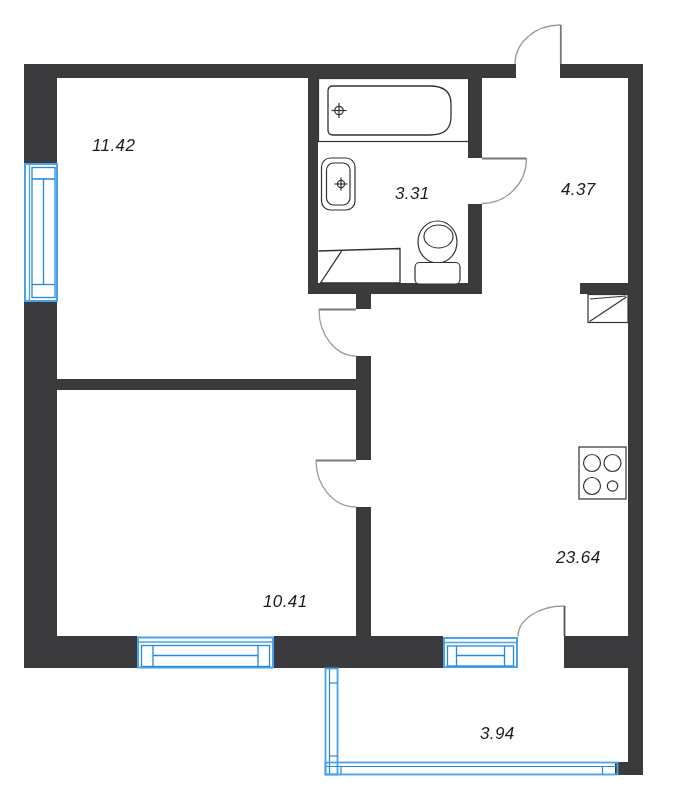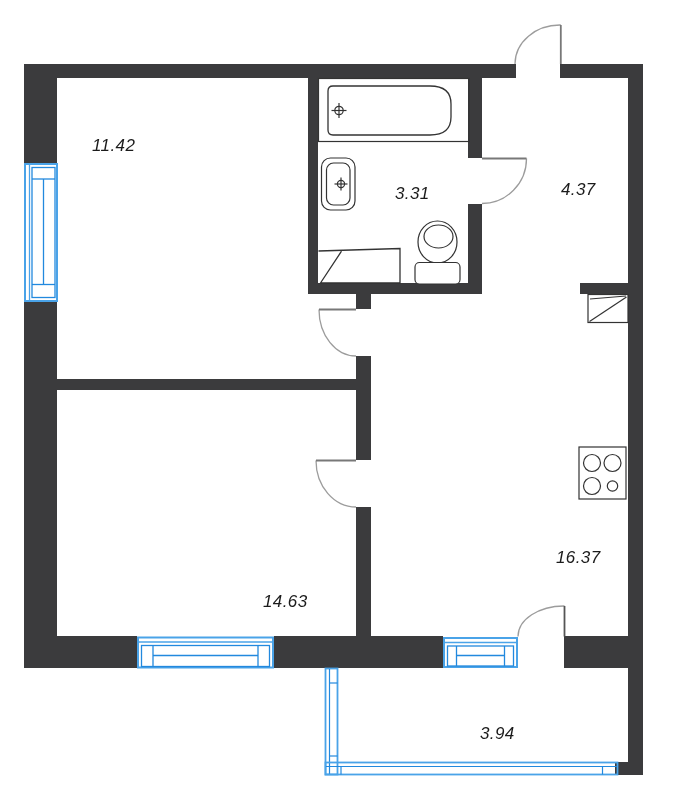--- a/index.html
+++ b/index.html
@@ -2,20 +2,21 @@
 <html><head>
 <meta charset="utf-8">
 <style>
   html,body{margin:0;padding:0;background:#ffffff;}
   .plan{
     position:relative;
     width:674px;height:800px;
     background:#ffffff;
     overflow:hidden;
     font-family:"Liberation Sans", sans-serif;
+    border-radius:26px;
   }
   .wall{position:absolute;background:#3b3b3d;}
   .overlay{position:absolute;left:0;top:0;width:674px;height:800px;pointer-events:none;}
   .area{
     position:absolute;
     font-style:italic;
     font-size:17px;
     color:#1b1b1b;
     letter-spacing:.4px;
     white-space:nowrap;
@@ -150,17 +151,17 @@
       <rect stroke="#4aa3e8" stroke-width="1.8" x="325.5" y="762.5" width="292" height="12"></rect>
       <line stroke="#2289de" stroke-width="1.2" x1="326" y1="766.5" x2="617" y2="766.5"></line>
       <line stroke="#2289de" stroke-width="1.2" x1="341" y1="766.5" x2="341" y2="774.5"></line>
       <line stroke="#2289de" stroke-width="1.2" x1="602.5" y1="766.5" x2="602.5" y2="774.5"></line>
     </g>
   </svg>
 
   <div class="area" style="left:92px;top:136px;">11.42</div>
   <div class="area" style="left:395px;top:184px;text-align:right;">3.31</div>
   <div class="area" style="left:561px;top:180px;text-align:center;">4.37</div>
-  <div class="area" style="left:556px;top:548px;">16.37</div>
-  <div class="area" style="left:263px;top:592px;">14.63</div>
+  <div class="area" style="left:556px;top:548px;">23.64</div>
+  <div class="area" style="left:263px;top:592px;">10.41</div>
   <div class="area" style="left:480px;top:724px;">3.94</div>
 
 </div>
 
 </body></html>

